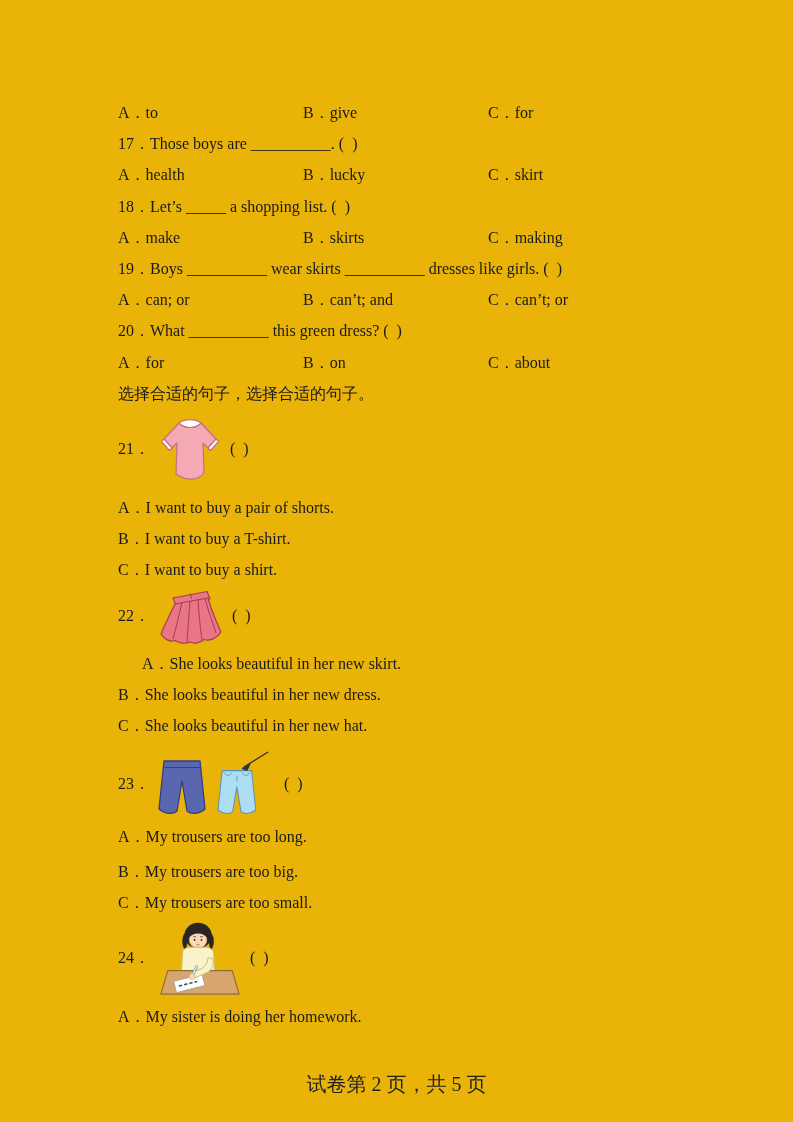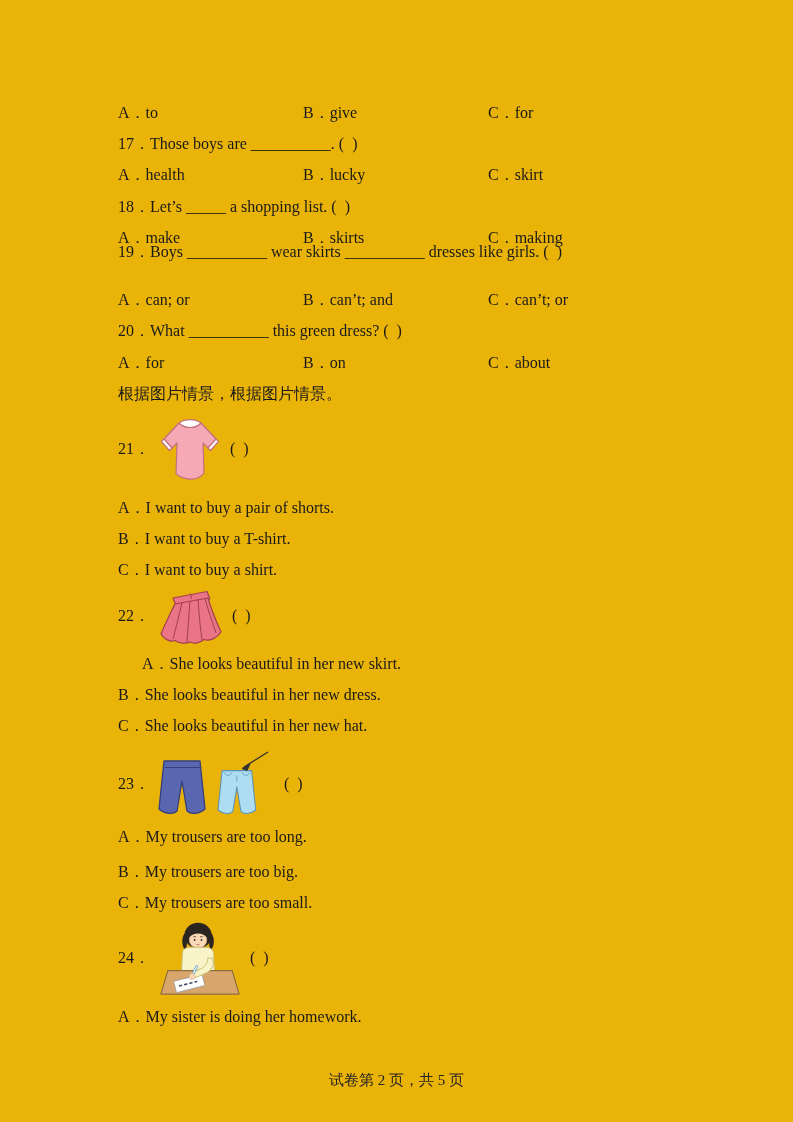--- a/index.html
+++ b/index.html
@@ -14,21 +14,21 @@
   .row{position:absolute;left:118px;line-height:1.15;}
   .row .txt{white-space:pre;}
   .choice-row{width:620px;height:20px;}
   .choice{position:absolute;top:0;white-space:pre;}
   .pic-row{display:flex;align-items:center;gap:8px;}
   .pic-row .qnum,.pic-row .paren{white-space:pre;}
   .imgbox{display:inline-flex;align-items:center;}
   .imgbox svg{display:block;}
   .footer{
     position:absolute;left:0;top:1071px;width:100%;
-    text-align:center;font-size:15px;color:#222;
+    text-align:center;font-size:20px;color:#222;
   }
 </style>
 </head>
 <body>
 
 <div class="page">
   <div id="content">
       <div class="row choice-row" style="top: 104px;">
         <span class="choice" style="left: 0px;">A．to</span>
         <span class="choice" style="left: 185px;">B．give</span>
@@ -39,33 +39,33 @@
         <span class="choice" style="left: 0px;">A．health</span>
         <span class="choice" style="left: 185px;">B．lucky</span>
         <span class="choice" style="left: 370px;">C．skirt</span>
       </div>
       <div class="row" style="top: 198px; text-align: right;"><span class="txt">18．Let’s _____ a shopping list. (  )</span></div>
       <div class="row choice-row" style="top: 229px;">
         <span class="choice" style="left: 0px;">A．make</span>
         <span class="choice" style="left: 185px;">B．skirts</span>
         <span class="choice" style="left: 370px;">C．making</span>
       </div>
-      <div class="row" style="top: 243px;"><span class="txt">19．Boys __________ wear skirts __________ dresses like girls. (  )</span></div>
+      <div class="row" style="top: 260px;"><span class="txt">19．Boys __________ wear skirts __________ dresses like girls. (  )</span></div>
       <div class="row choice-row" style="top: 291px;">
         <span class="choice" style="left: 0px;">A．can; or</span>
         <span class="choice" style="left: 185px;">B．can’t; and</span>
         <span class="choice" style="left: 370px;">C．can’t; or</span>
       </div>
       <div class="row" style="top: 322px;"><span class="txt">20．What __________ this green dress? (  )</span></div>
       <div class="row choice-row" style="top: 354px;">
         <span class="choice" style="left: 0px;">A．for</span>
         <span class="choice" style="left: 185px;">B．on</span>
         <span class="choice" style="left: 370px;">C．about</span>
       </div>
-      <div class="row" style="top: 385px;"><span class="txt">根据图片情景，根据图片情景。</span></div>
+      <div class="row" style="top: 385px;"><span class="txt">选择合适的句子，选择合适的句子。</span></div>
       <div class="row pic-row" style="top: 416px; height: 67px;">
         <span class="qnum">21．</span>
         <span class="imgbox">
           <svg viewBox="0 0 64 67" width="64" height="67">
     <g stroke="#C4707F" stroke-width="1.2" stroke-linejoin="round">
       <path d="M21,7 L6,23 L14,32 L19,27 L18,58 C28,65 40,65 46,57 L45,27 L50,32 L58,23 L43,7 C37,13 27,13 21,7 Z" fill="#F4A9B4"></path>
       <path d="M6,23 L14,32 L11.5,34.5 L3.5,25.5 Z" fill="#FFFFFF"></path>
       <path d="M58,23 L50,32 L52.5,34.5 L60.5,25.5 Z" fill="#FFFFFF"></path>
       <path d="M21,7 C27,13 37,13 43,7 C37,2.5 27,2.5 21,7 Z" fill="#FFFFFF"></path>
     </g>

